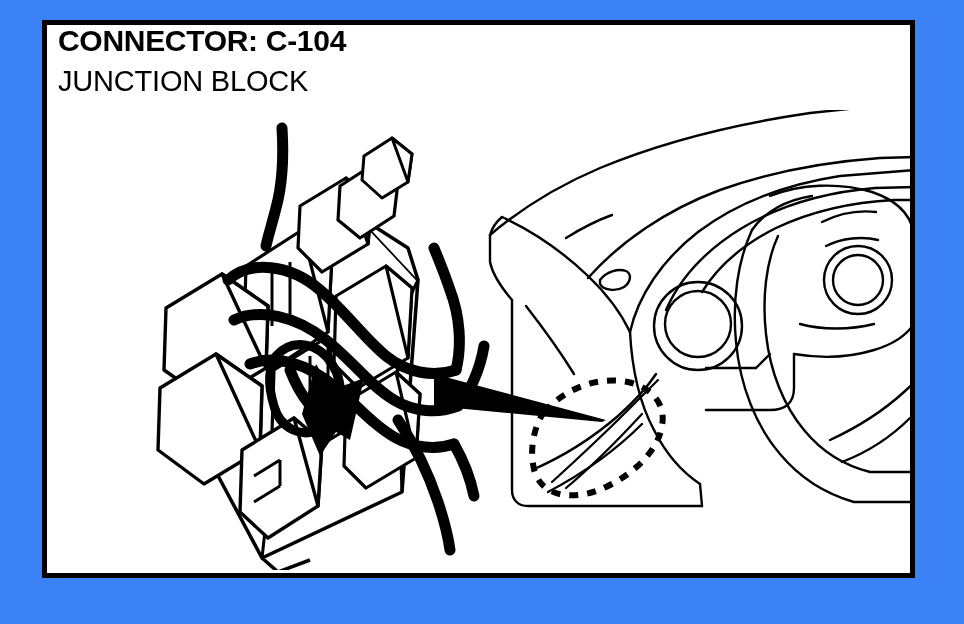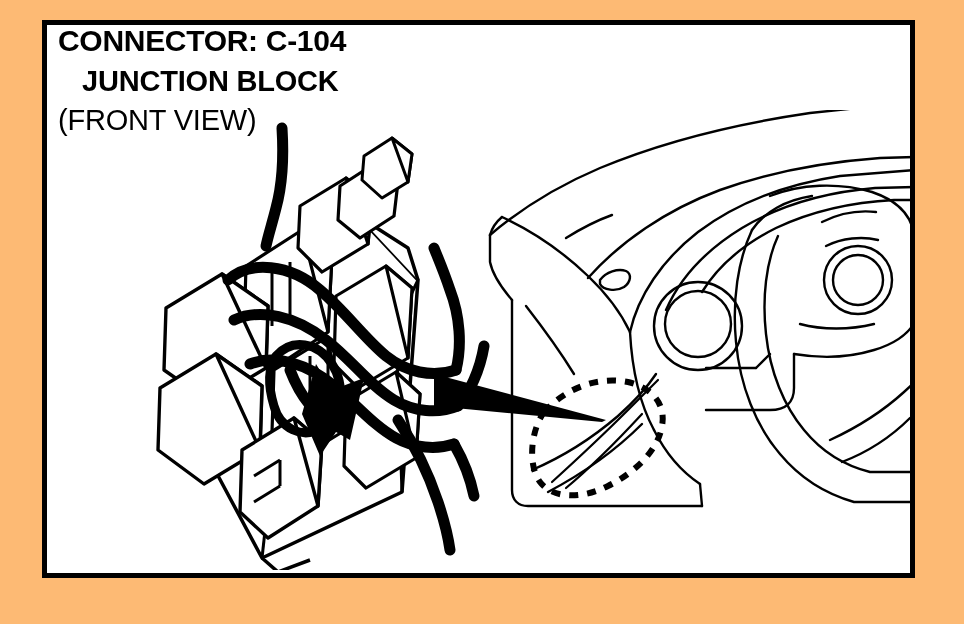--- a/index.html
+++ b/index.html
@@ -15,21 +15,21 @@
     font-family: "Liberation Sans", sans-serif;
     overflow: hidden;
   }
 
   #figure-root {
     position: absolute;
     left: 0;
     top: 0;
     width: 964px;
     height: 624px;
-    background: #fdba74;
+    background: #3b82f6;
   }
 
   
   #figure-frame {
     position: absolute;
     left: 42px;
     top: 20px;
     width: 873px;
     height: 558px;
     border: 5px solid #000000;
@@ -51,24 +51,23 @@
     line-height: 1.0;
   }
   #caption-connector {
     font-size: 30px;
     font-weight: bold;
     letter-spacing: -0.3px;
     margin-bottom: 11px;
   }
   #caption-block-name {
     font-size: 29px;
-    font-weight: bold;
+    font-weight: normal;
     letter-spacing: -0.2px;
     margin-bottom: 10px;
-    margin-left: 24px;
   }
   #caption-view {
     font-size: 29px;
     font-weight: normal;
     letter-spacing: -0.2px;
   }
 
   
   #figure-code {
     position: absolute;
@@ -112,21 +111,20 @@
 </head>
 <body>
 
 <div id="figure-root">
 
   <div id="figure-frame"></div>
 
   <div id="caption-block">
     <div class="caption-line" id="caption-connector">CONNECTOR: C-104</div>
     <div class="caption-line" id="caption-block-name">JUNCTION BLOCK</div>
-    <div class="caption-line" id="caption-view">(FRONT VIEW)</div>
   </div>
 
 
   <svg id="dashboard-art" class="art-svg" viewBox="0 0 445 400">
     <g fill="none" stroke="#000000" stroke-width="2.4" stroke-linecap="round" stroke-linejoin="round">
 
       <path d="M 20 125 C 40 108 78 80 130 58 C 190 33 265 14 340 3 L 445 -8"></path>
       <path d="M 20 125 C 22 118 26 112 32 107"></path>
       <path d="M 32 107 C 60 120 92 141 118 166 C 140 187 152 205 160 222"></path>
       <path d="M 20 125 L 20 152 C 22 162 30 176 42 190"></path>

